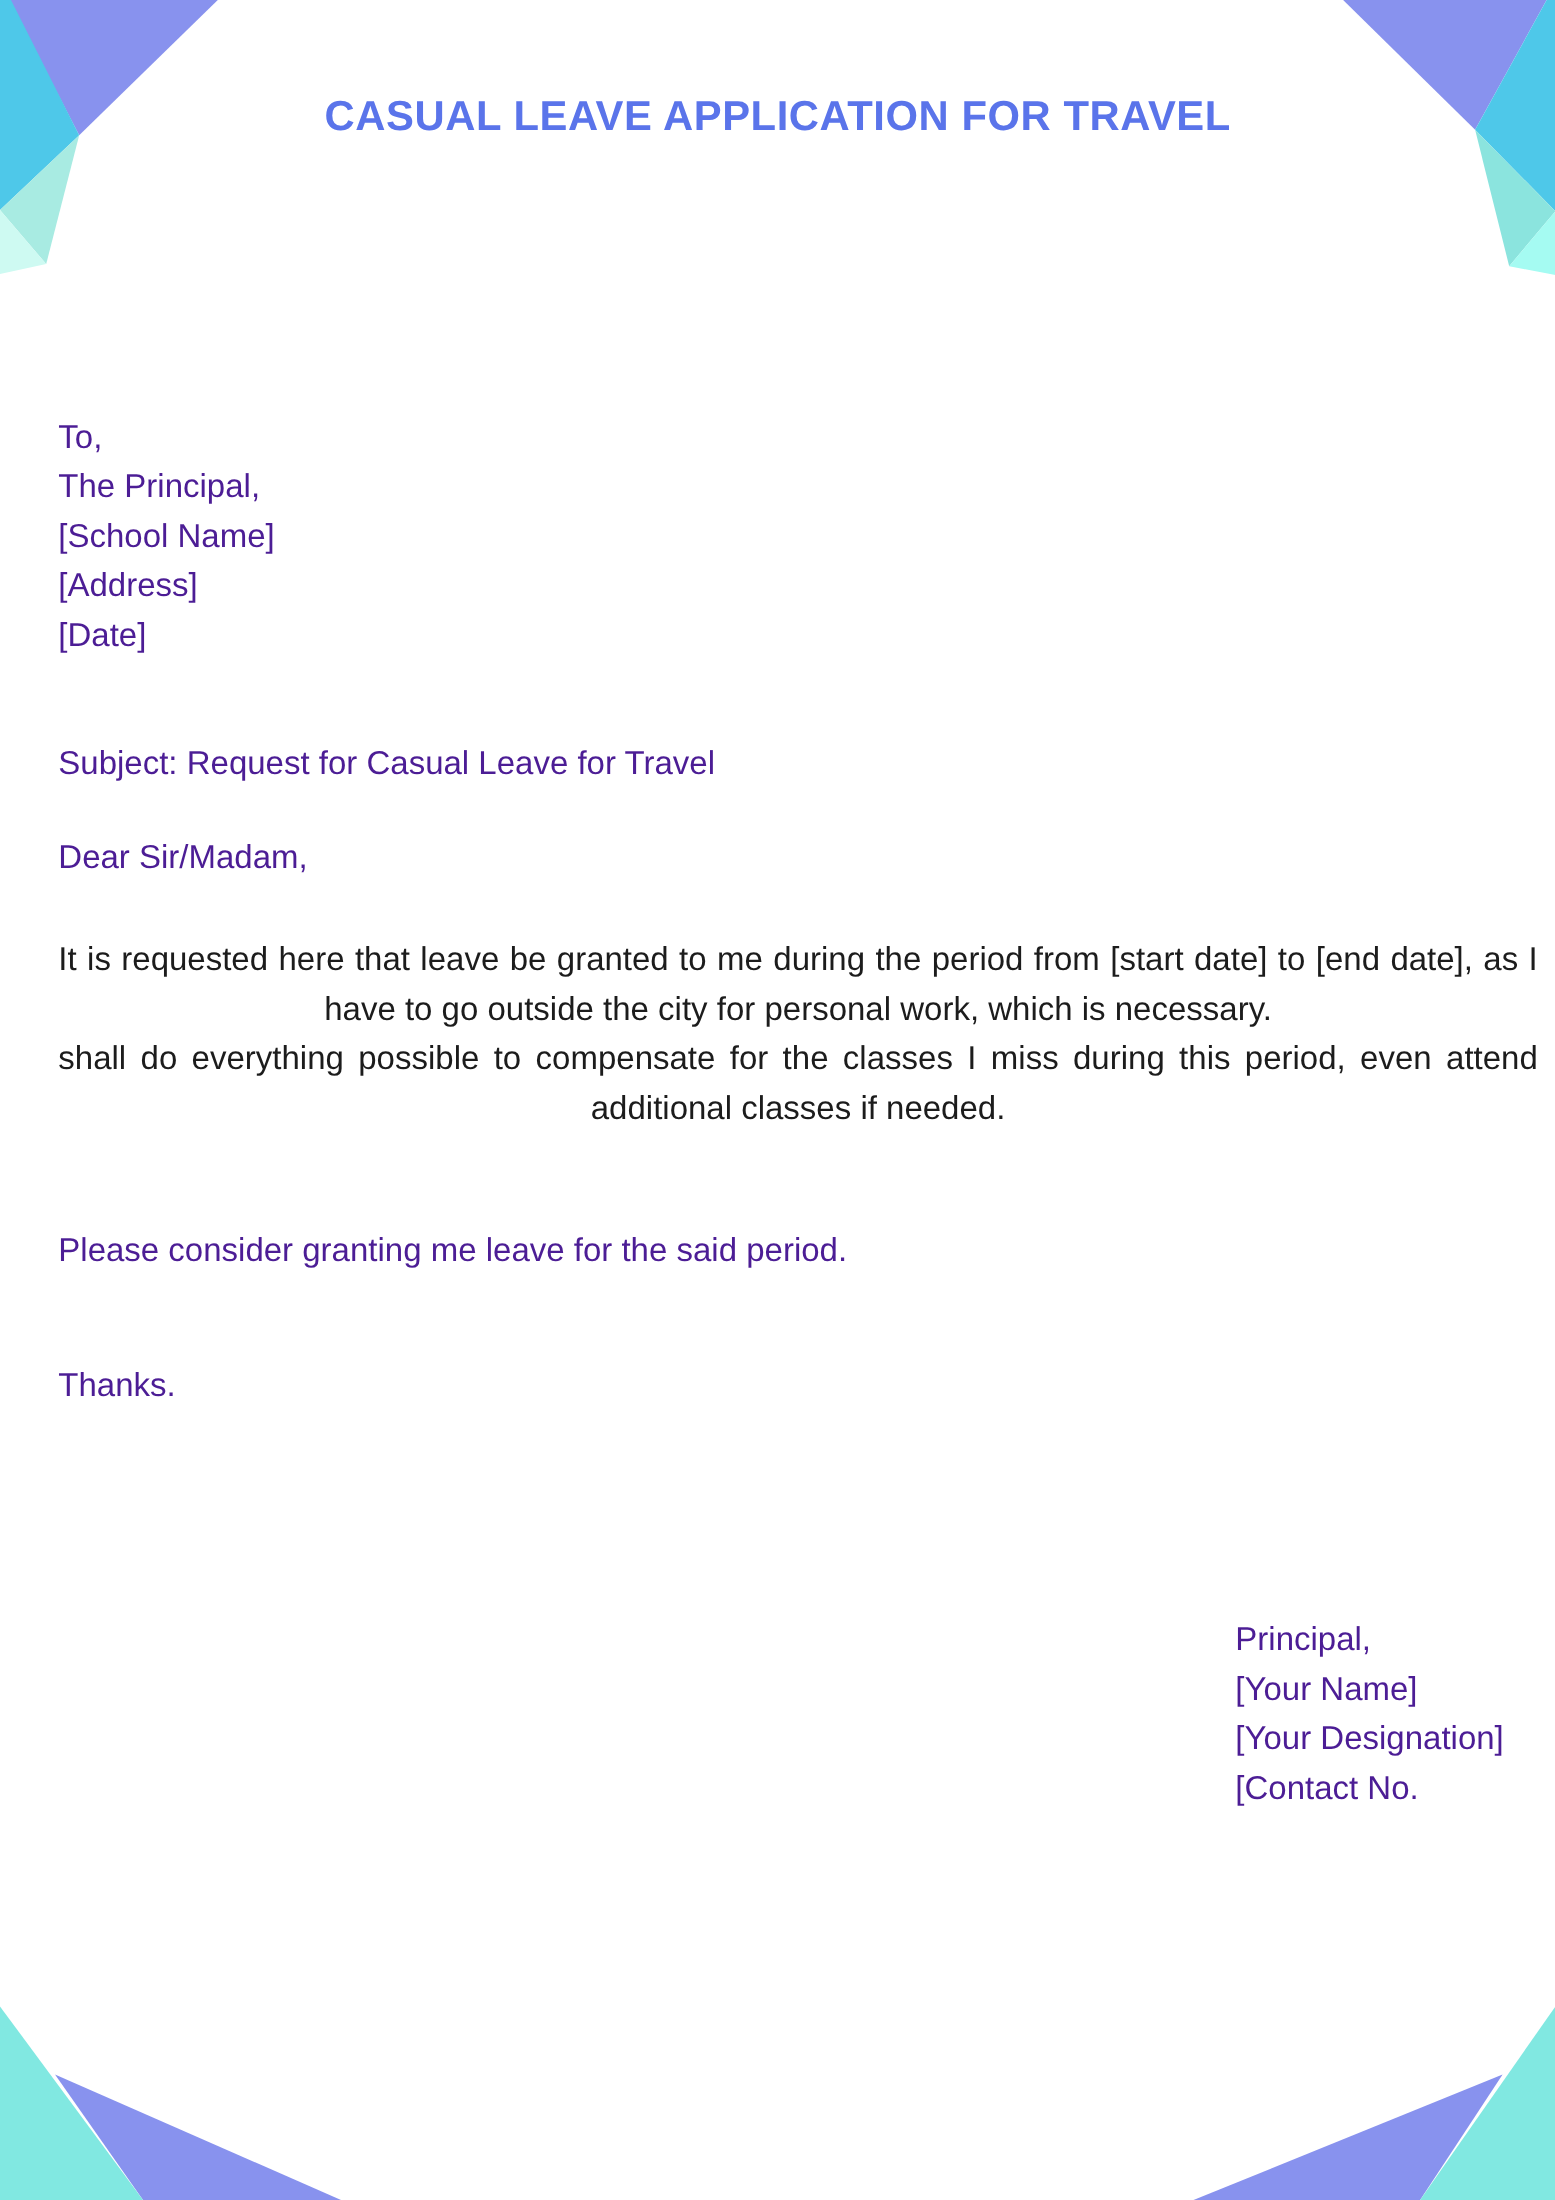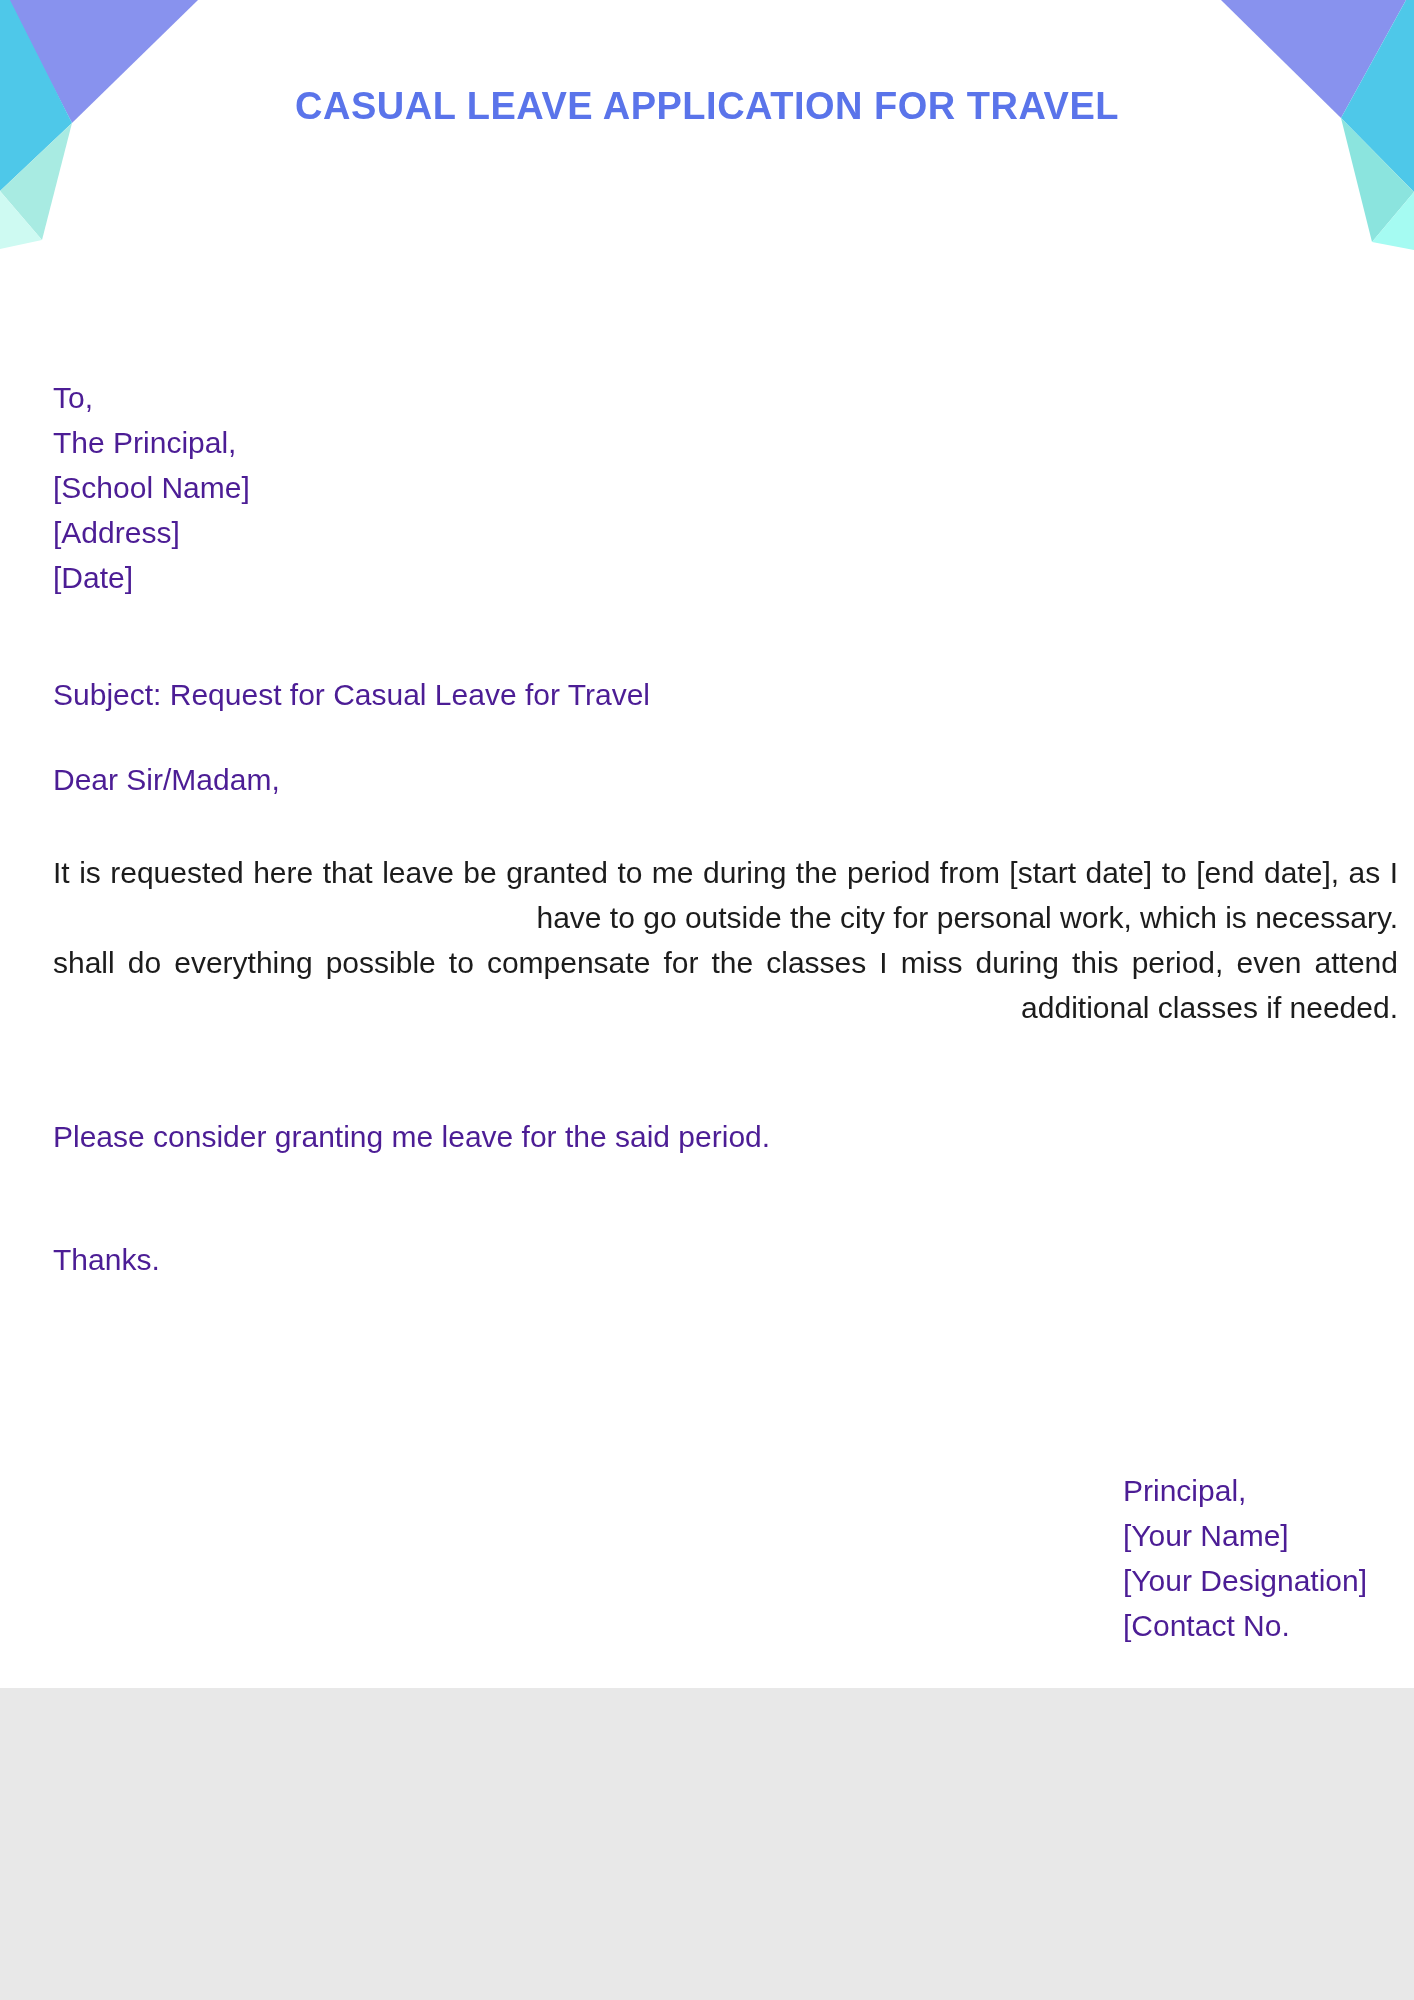--- a/index.html
+++ b/index.html
@@ -1,18 +1,18 @@
 <!DOCTYPE html>
 <html><head>
 <meta charset="utf-8">
 <style>
   html,body{margin:0;padding:0;background:#e8e8e8;}
   .page{
     position:relative;
-    width:1414px;height:1688px;
+    width:1414px;height:2000px;
     background:#ffffff;
     overflow:hidden;
     margin:0 auto;
     font-family:"Liberation Sans","DejaVu Sans",sans-serif;
   }
   .deco{position:absolute;left:0;top:0;width:1414px;height:2000px;display:block;}
   .page-title{
     position:absolute;left:0;top:83px;width:1414px;
     text-align:center;
     font-size:38px;line-height:46px;font-weight:bold;letter-spacing:0.5px;
@@ -21,21 +21,21 @@
     position:absolute;
     font-size:30px;line-height:45px;
     color:#4c1d95;
     white-space:nowrap;
   }
   .bodyblock{
     position:absolute;left:53px;width:1345px;
     font-size:30px;line-height:45px;color:#1c1c1c;
   }
   .bodyblock .jline{text-align:justify;text-align-last:justify;}
-  .bodyblock .pline{text-align:right;white-space:nowrap;}
+  .bodyblock .pline{text-align:center;white-space:nowrap;}
 </style>
 </head>
 <body>
 
 <div class="page">
 
   <svg class="deco" viewBox="0 0 1414 2000" aria-hidden="true">
 
     <polygon points="8,0 198,0 72,123" fill="#8892ee"></polygon>
     <polygon points="0,0 10,0 72,123 0,191" fill="#4ec8e9"></polygon>

